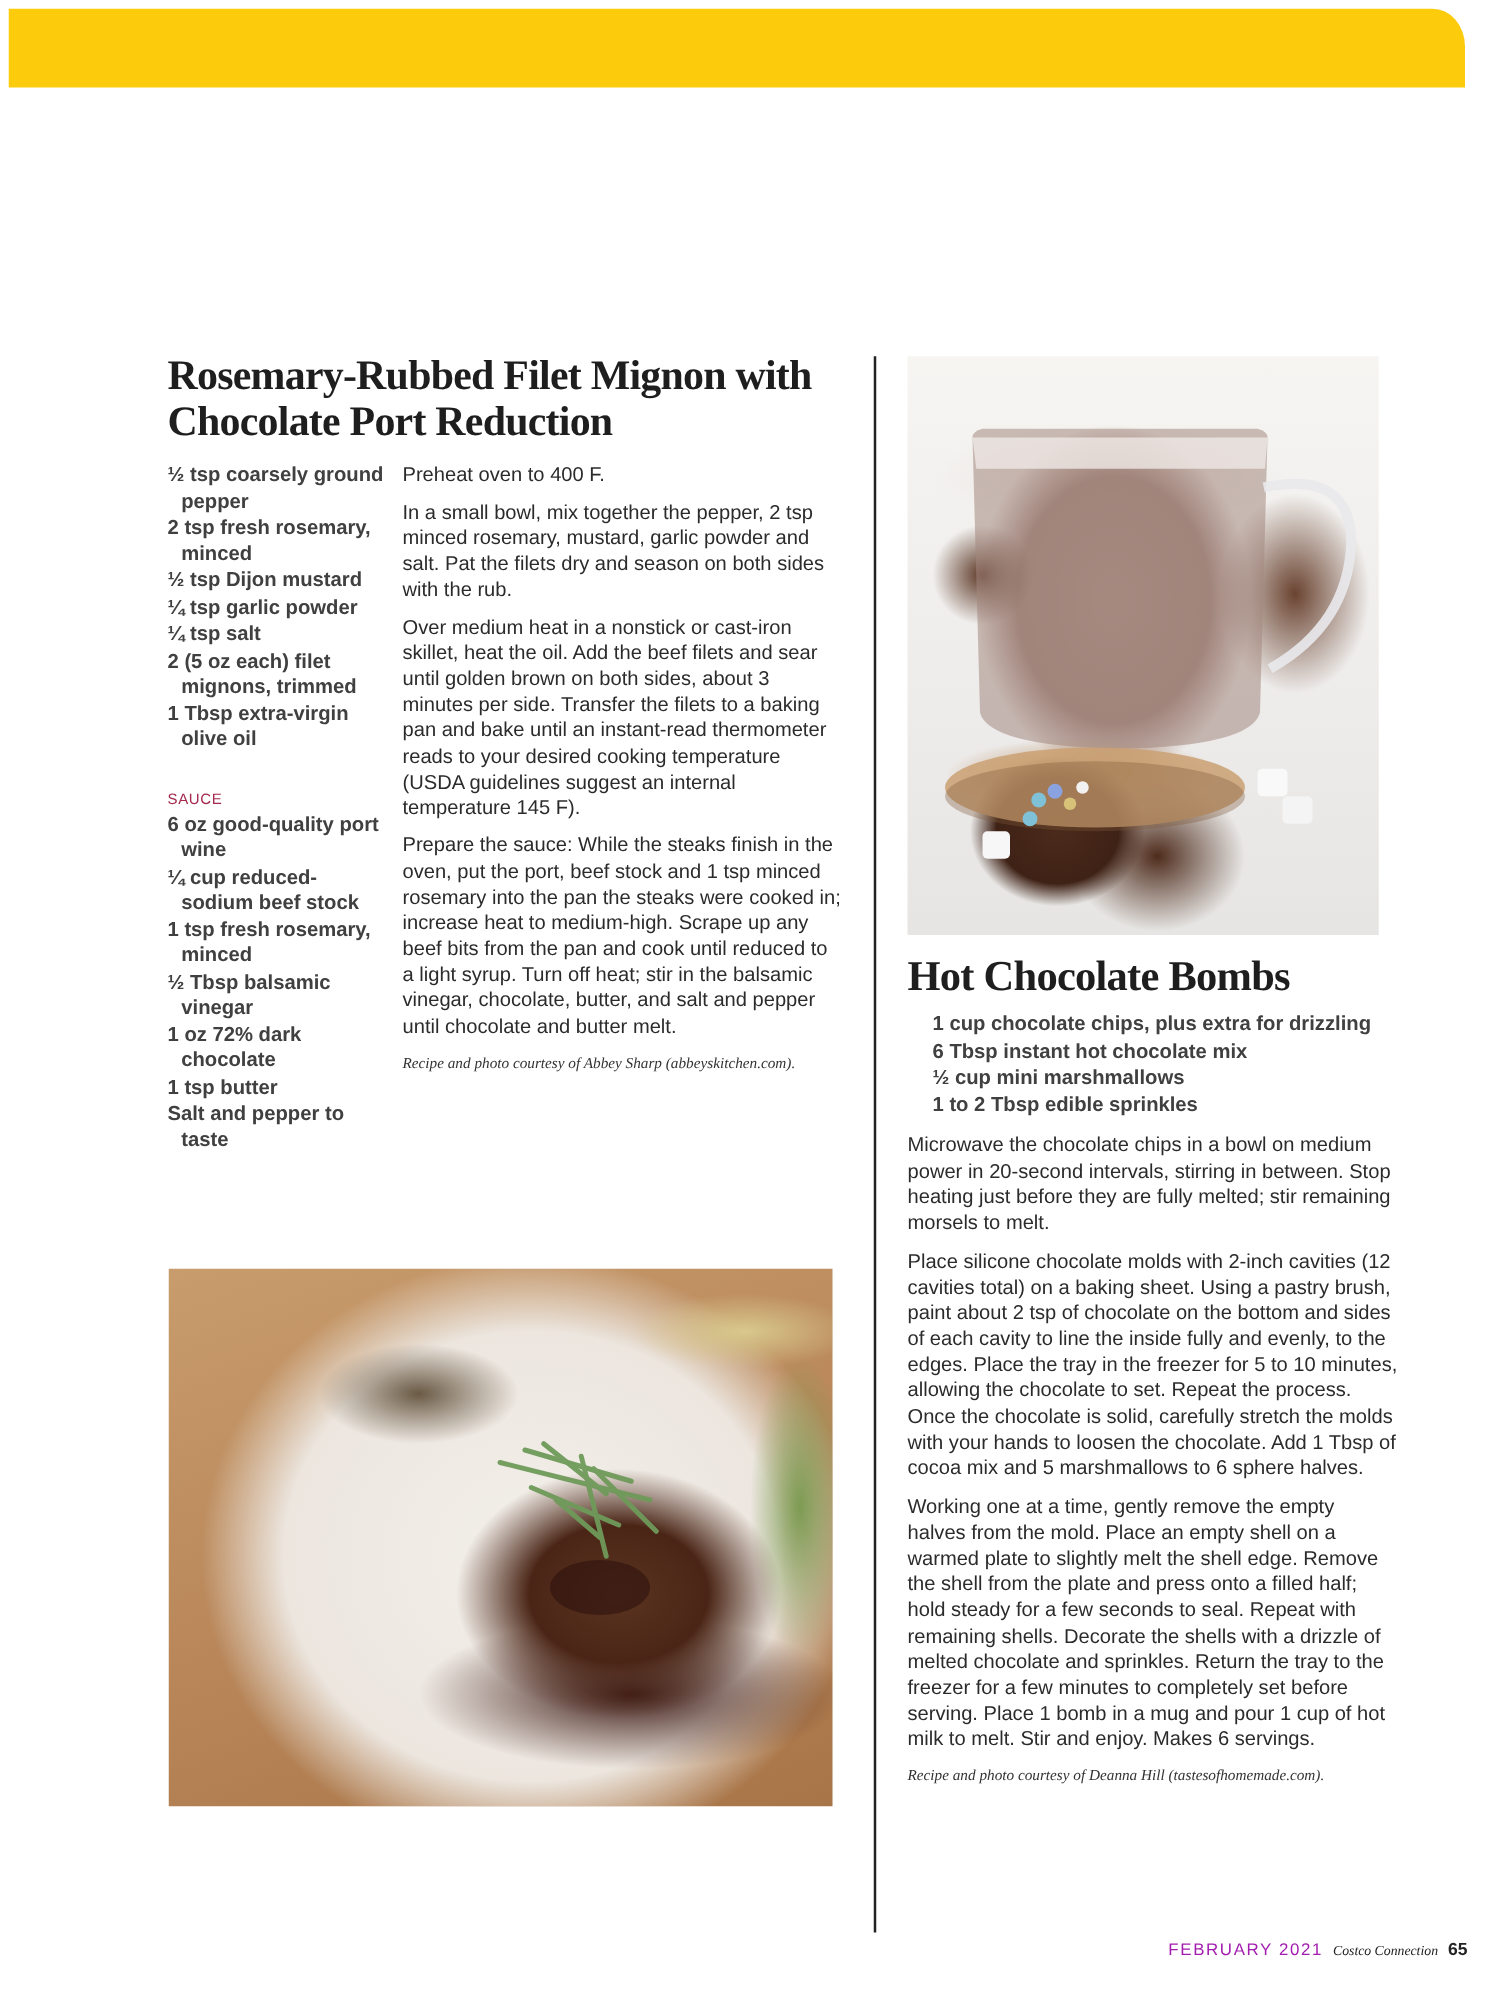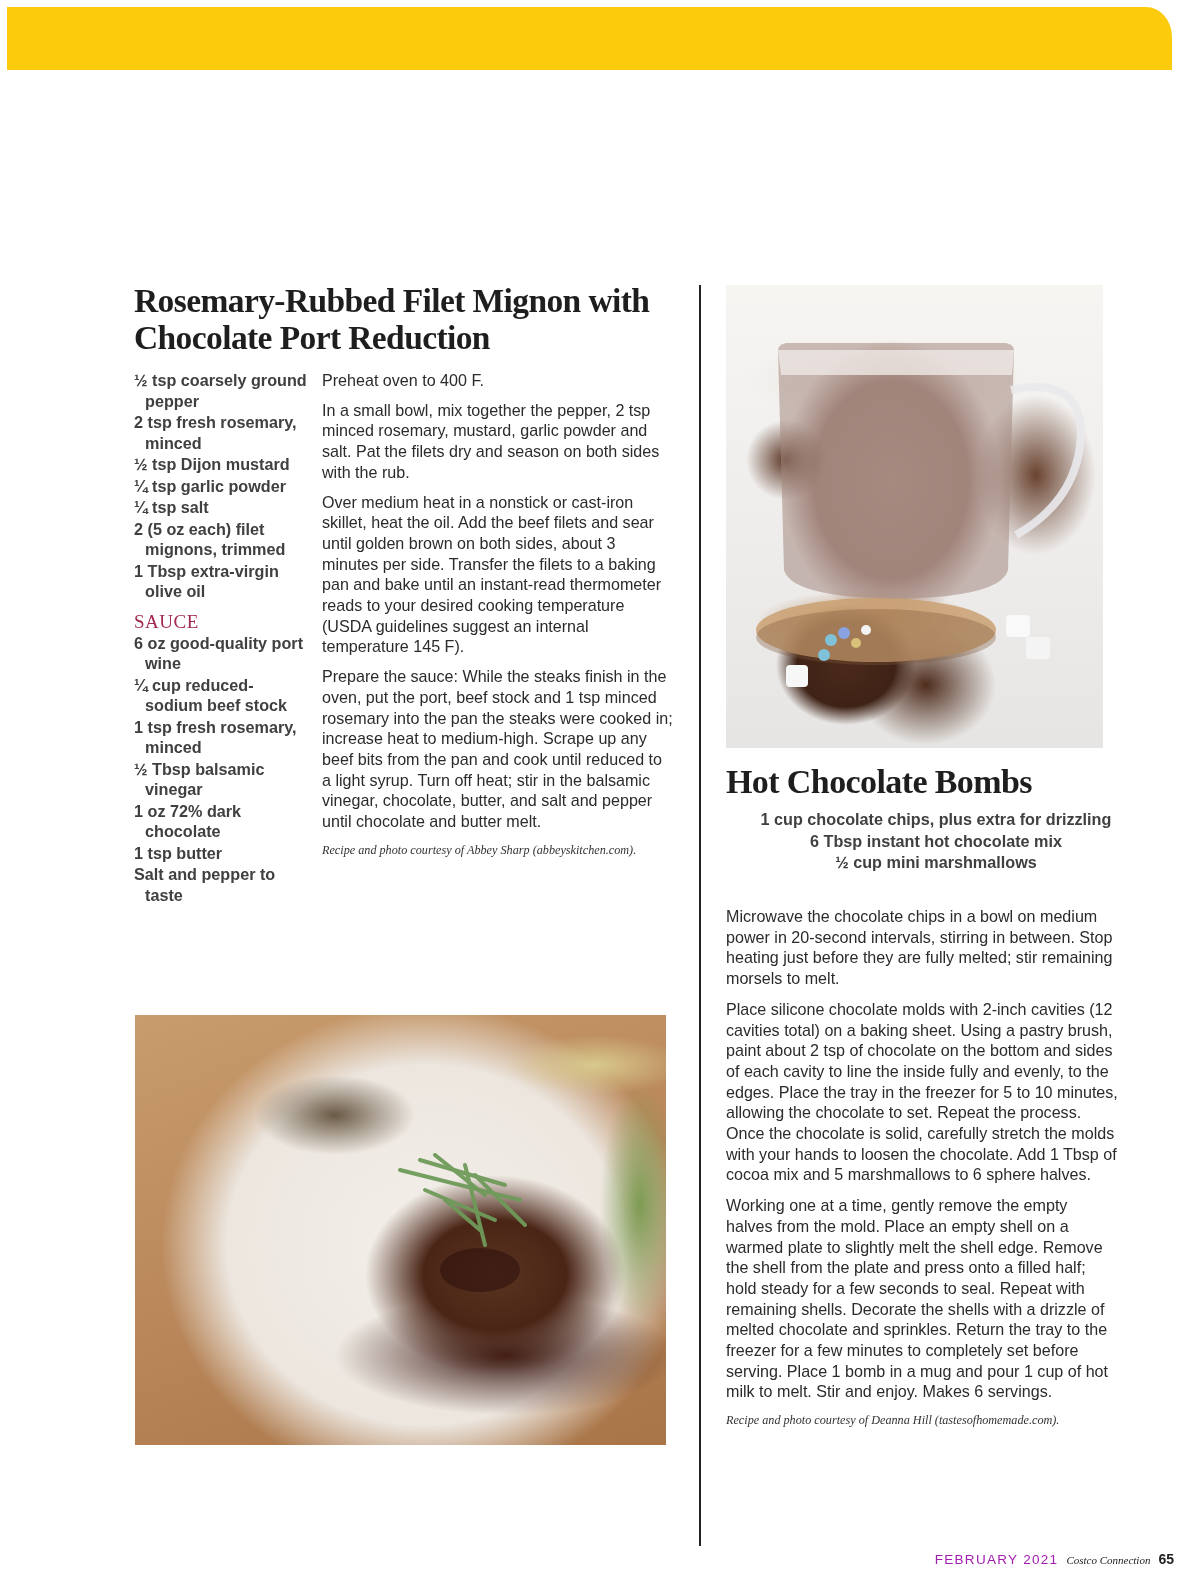--- a/index.html
+++ b/index.html
@@ -17,22 +17,22 @@
   }
   .title-filet { left: 134px; top: 282px; width: 560px; font-size: 33.5px; line-height: 37px; }
   .title-bombs { left: 726px; top: 763px; width: 460px; font-size: 34px; line-height: 38px; }
 
   .ingredients { position: absolute; left: 134px; top: 370px; width: 175px; }
   .ing {
     font-weight: bold; font-size: 16.2px; line-height: 20.5px; color: #404040;
     padding-left: 11px; text-indent: -11px; margin-bottom: 1px;
   }
   .ing-section {
-    font-size: 19px; color: #a3294e; letter-spacing: 0.5px; line-height: 20px;
-    margin-top: 10px; font-weight: normal; font-family: Liberation Serif, serif;
+    font-size: 12px; color: #a3294e; letter-spacing: 0.5px; line-height: 20px;
+    margin-top: 27px; font-weight: normal;
   }
   .ing.gap { margin-top: 11px; }
 
   .method { position: absolute; left: 322px; top: 370px; width: 352px; }
   .method p, .method-b p {
     font-size: 16.1px; line-height: 20.7px; color: #2b2b2b; margin-bottom: 9px;
   }
   .credit { font-style: italic; font-size: 12.2px !important; line-height: 15.5px !important; color: #333 !important; margin-top: 11px; font-family: Liberation Serif, serif; }
 
   .divider {
@@ -57,21 +57,21 @@
       radial-gradient(ellipse 70px 60px at 120px 380px, #4a2a1b 0%, #3f2216 70%, rgba(63,34,22,0) 100%),
       radial-gradient(ellipse 70px 60px at 200px 400px, #4e2c1c 0%, rgba(78,44,28,0) 100%),
       radial-gradient(ellipse 40px 40px at 60px 175px, #5b3624 0%, rgba(91,54,36,0) 100%),
       radial-gradient(ellipse 60px 80px at 310px 190px, #6a4330 0%, rgba(106,67,48,0) 100%),
       radial-gradient(ellipse 110px 30px at 140px 335px, #b98b5d 0%, rgba(185,139,93,0) 100%),
       radial-gradient(ellipse 110px 140px at 165px 195px, #a88a80 0%, #9d7f75 70%, rgba(157,127,117,0) 100%),
       radial-gradient(ellipse 140px 40px at 160px 95px, #e9e2dc 0%, rgba(233,226,220,0) 100%),
       linear-gradient(180deg, #f6f5f2 0%, #eeeceb 60%, #e6e5e3 100%);
   }
 
-  .ingredients-b { position: absolute; left: 726px; top: 809px; width: 420px; text-align: center; }
+  .ingredients-b { position: absolute; left: 746px; top: 809px; width: 420px; }
   .ingredients-b .ing { padding-left: 0; text-indent: 0; margin-bottom: 0; line-height: 21.5px; }
 
   .method-b { position: absolute; left: 726px; top: 906px; width: 392px; }
   .method-b p { margin-bottom: 10px; }
 
   .footer {
     position: absolute; right: 26px; top: 1551px; height: 20px;
     display: flex; align-items: baseline; gap: 8px; white-space: nowrap;
   }
   .footer-date { font-size: 13.5px; letter-spacing: 1.3px; color: #a21caf; }
@@ -145,20 +145,21 @@
     <rect x="300" y="352" width="24" height="22" rx="4" fill="#f4f4f4"></rect>
   </svg>
 </div>
 
 <h1 class="title title-bombs">Hot Chocolate Bombs</h1>
 
 <div class="ingredients-b">
   <div class="ing">1 cup chocolate chips, plus extra for drizzling</div>
   <div class="ing">6 Tbsp instant hot chocolate mix</div>
   <div class="ing">½ cup mini marshmallows</div>
+  <div class="ing">1 to 2 Tbsp edible sprinkles</div>
 </div>
 
 <div class="method-b">
   <p>Microwave the chocolate chips in a bowl on medium power in 20-second intervals, stirring in between. Stop heating just before they are fully melted; stir remaining morsels to melt.</p>
   <p>Place silicone chocolate molds with 2-inch cavities (12 cavities total) on a baking sheet. Using a pastry brush, paint about 2 tsp of chocolate on the bottom and sides of each cavity to line the inside fully and evenly, to the edges. Place the tray in the freezer for 5 to 10 minutes, allowing the chocolate to set. Repeat the process. Once the chocolate is solid, carefully stretch the molds with your hands to loosen the chocolate. Add 1 Tbsp of cocoa mix and 5 marshmallows to 6 sphere halves.</p>
   <p>Working one at a time, gently remove the empty halves from the mold. Place an empty shell on a warmed plate to slightly melt the shell edge. Remove the shell from the plate and press onto a filled half; hold steady for a few seconds to seal. Repeat with remaining shells. Decorate the shells with a drizzle of melted chocolate and sprinkles. Return the tray to the freezer for a few minutes to completely set before serving. Place 1 bomb in a mug and pour 1 cup of hot milk to melt. Stir and enjoy. Makes 6 servings.</p>
   <p class="credit">Recipe and photo courtesy of Deanna Hill (tastesofhomemade.com).</p>
 </div>
 
 <div class="footer">

